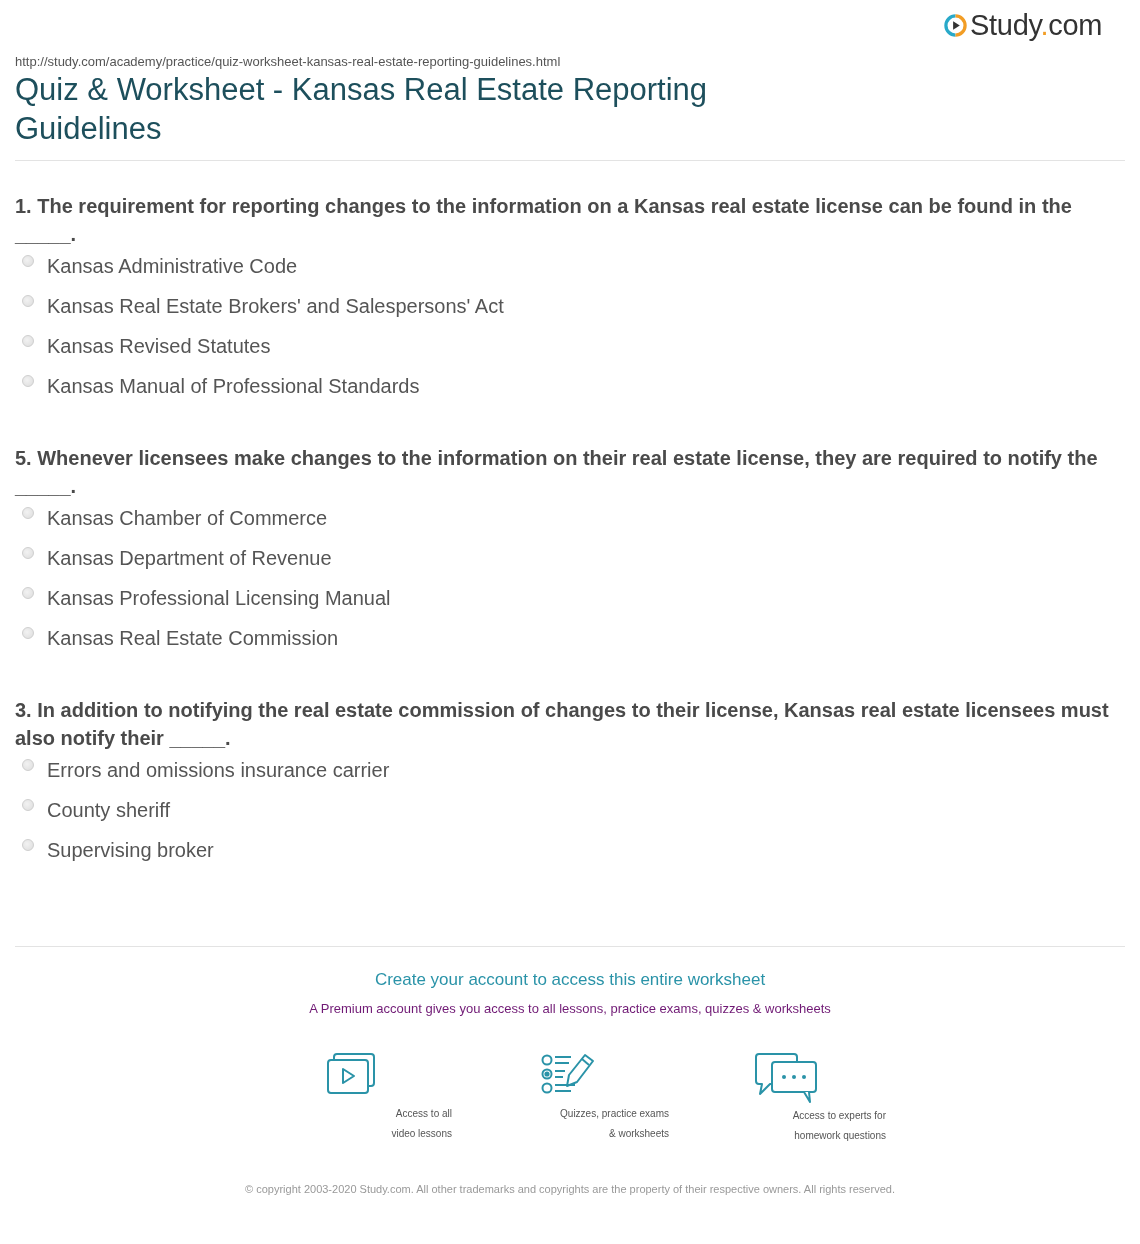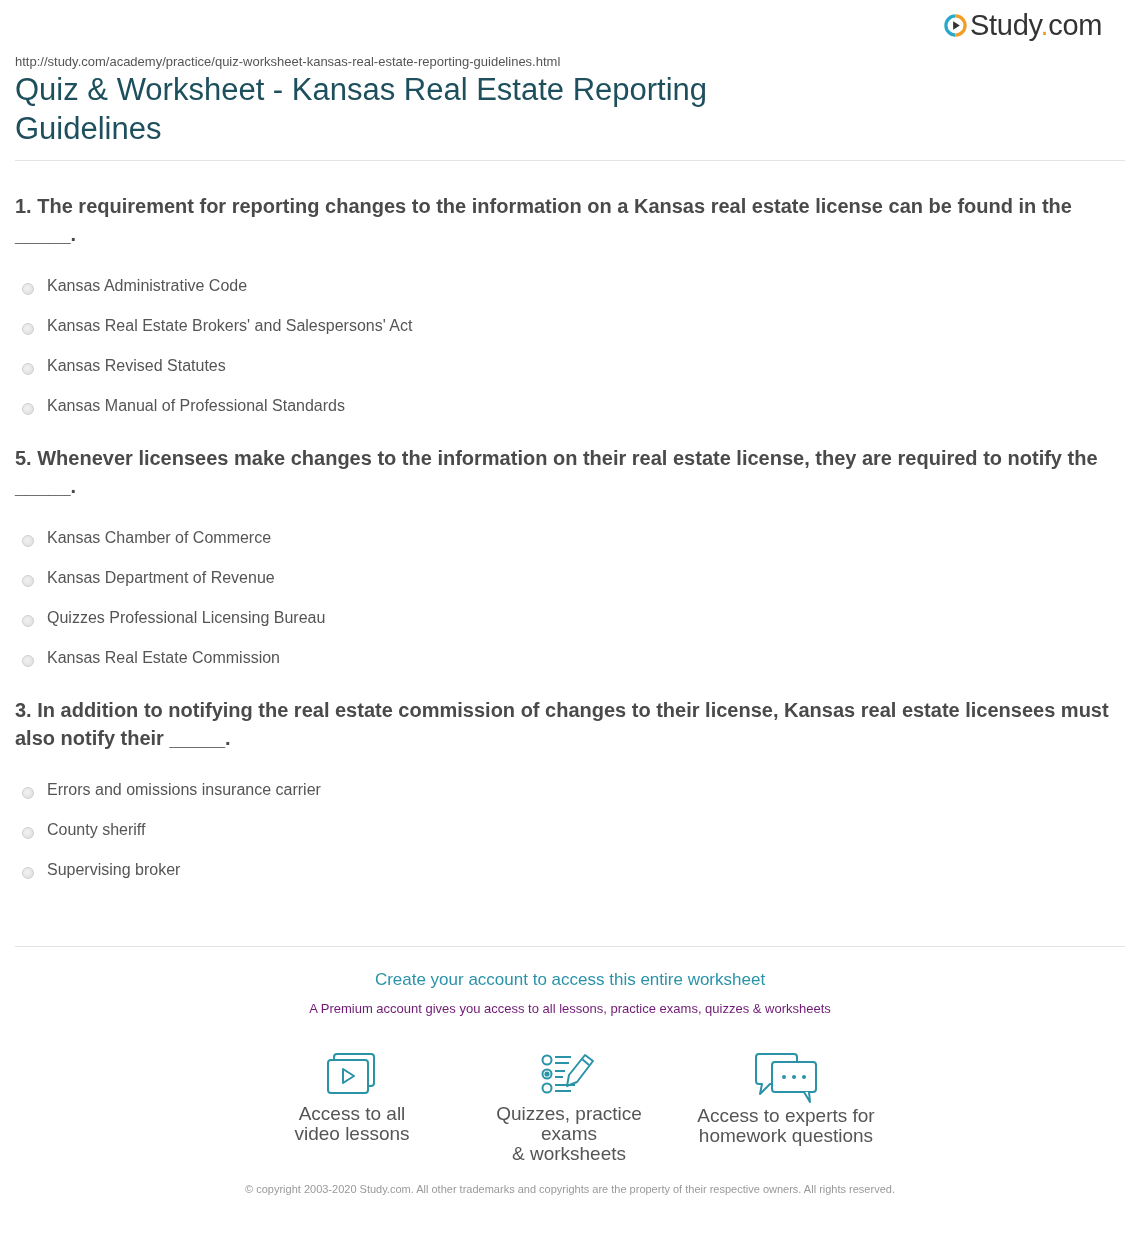--- a/index.html
+++ b/index.html
@@ -10,29 +10,29 @@
   .logo { position: absolute; left: 944px; top: 9px; display: flex; align-items: center; height: 32px; }
   .logo svg { width: 23px; height: 23px; margin-right: 3px; }
   .logo-text { font-size: 29px; color: #333; font-weight: normal; letter-spacing: -0.3px; line-height: 32px; }
   .logo-text .dot { color: #f29d25; }
 
   .page-title { position: absolute; left: 15px; top: 70px; width: 760px; font-size: 31px; line-height: 39px; color: #1d4f5c; font-weight: normal; }
   .divider { position: absolute; left: 15px; width: 1110px; height: 1px; background: #e3e3e3; }
 
   .question { position: absolute; left: 15px; width: 1110px; font-size: 20px; line-height: 28px; color: #4a4a4a; font-weight: bold; }
   .options { position: absolute; left: 22px; list-style: none; }
-  .option { display: flex; align-items: flex-end; height: 40px; font-size: 16px; color: #555; }
+  .option { display: flex; align-items: flex-start; height: 40px; font-size: 20px; color: #555; }
   .radio { width: 12px; height: 12px; border-radius: 50%; border: 1px solid #cfcfcf; background: radial-gradient(circle at 40% 40%, #f2f2f2, #dcdcdc); margin-right: 13px; flex-shrink: 0; }
 
   .cta-title { position: absolute; left: 0; width: 1140px; top: 970px; text-align: center; font-size: 17px; color: #2a93a8; }
   .cta-sub { position: absolute; left: 0; width: 1140px; top: 1001px; text-align: center; font-size: 13px; color: #701a75; }
 
   .feature { position: absolute; top: 1052px; width: 200px; text-align: center; }
   .feature svg { display: block; margin: 0 auto; }
-  .feature-label { font-size: 19px; line-height: 20px; color: #555; margin-top: 8px; }
+  .feature-label { font-size: 10px; line-height: 20px; color: #555; margin-top: 8px; text-align: right; }
 
   .copyright { position: absolute; left: 215px; width: 710px; top: 1181px; text-align: center; font-size: 11px; line-height: 17px; color: #999; }
 </style>
 </head>
 <body>
 
 <div class="url">http://study.com/academy/practice/quiz-worksheet-kansas-real-estate-reporting-guidelines.html</div>
 
 <div class="logo">
   <svg viewBox="0 0 24 24">
@@ -71,21 +71,21 @@
   <li class="option">
       <span class="radio"></span>
       <span>Kansas Chamber of Commerce</span>
     </li>
   <li class="option">
       <span class="radio"></span>
       <span>Kansas Department of Revenue</span>
     </li>
   <li class="option">
       <span class="radio"></span>
-      <span>Quizzes Professional Licensing Bureau</span>
+      <span>Kansas Professional Licensing Manual</span>
     </li>
   <li class="option">
       <span class="radio"></span>
       <span>Kansas Real Estate Commission</span>
     </li>
 </ul>
 
 <div class="question" style="top:696px">3. In addition to notifying the real estate commission of changes to their license, Kansas real estate licensees must also notify their _____.</div>
 <ul class="options" style="top:759px">
   <li class="option">

